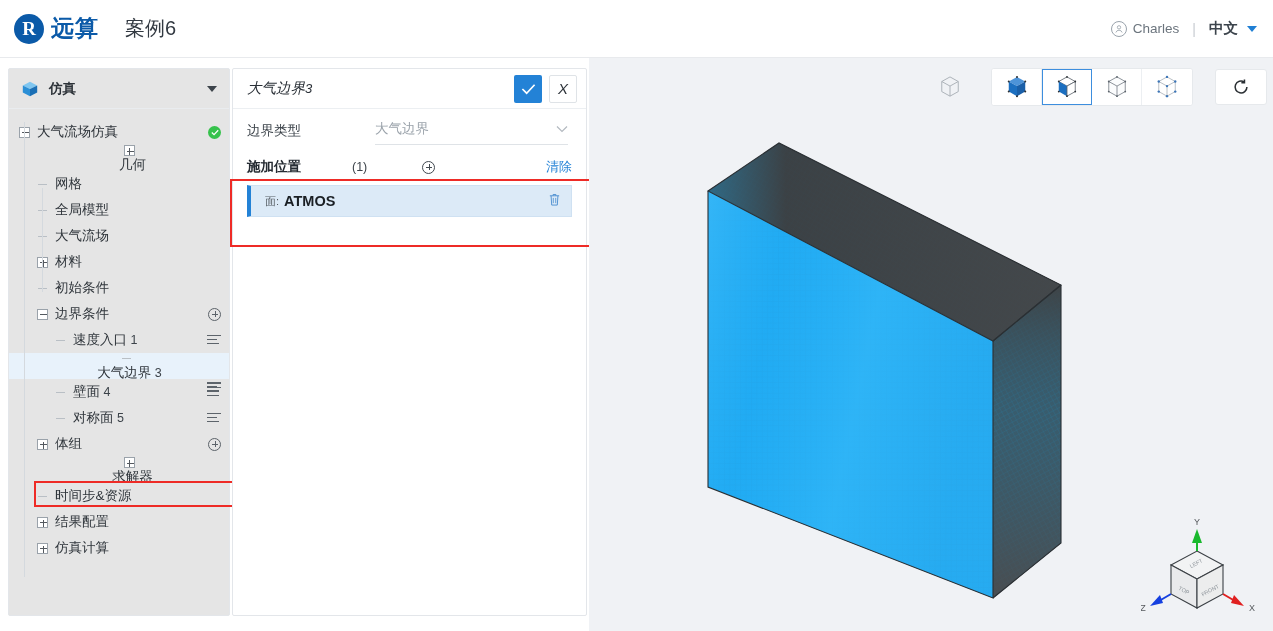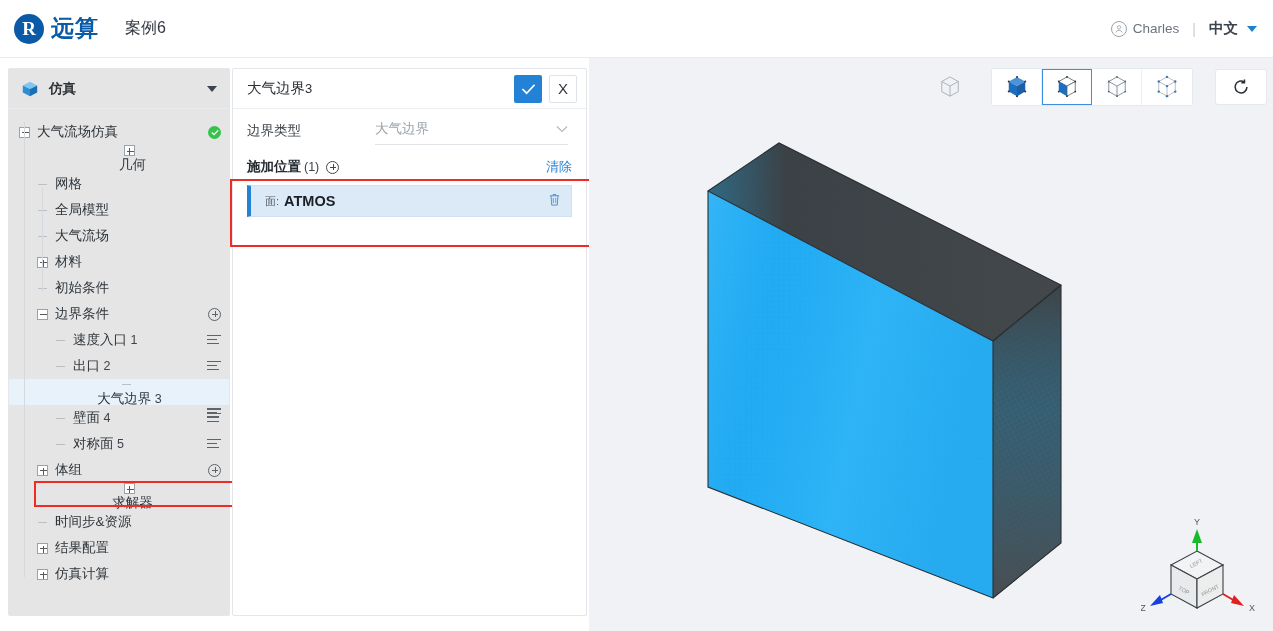--- a/index.html
+++ b/index.html
@@ -27,21 +27,21 @@
   }
   #logo-mark .glyph {
     color:#fff; font-size:19px; font-weight:bold; line-height:1;
     font-family:"Liberation Serif", serif;
   }
   #logo-text {
     margin-left:7px; font-size:23px; font-weight:bold; color:#0b5aa8;
     letter-spacing:1px;
   }
   #project-title {
-    margin-left:26px; font-size:16px; color:#333a42; font-weight:normal;
+    margin-left:26px; font-size:20px; color:#333a42; font-weight:normal;
   }
   #header-right {
     margin-left:auto; display:flex; align-items:center; padding-right:16px;
     color:#5a6570; font-size:13.5px;
   }
   .user-chip { display:flex; align-items:center; gap:6px; color:#6b747d; }
   .avatar-ring {
     width:16px; height:16px; border:1px solid #9aa3ac; border-radius:50%;
     display:flex; align-items:center; justify-content:center;
   }
@@ -118,20 +118,21 @@
   }
 
   
   #panel {
     position:absolute; left:232px; top:68px; width:355px; height:548px;
     background:#ffffff; border:1px solid #e3e6ea; border-radius:2px;
   }
   #panel-header {
     height:40px; display:flex; align-items:center; padding:0 9px 0 14px;
     border-bottom:1px solid #eceff2;
+    font-style:italic;
   }
   #panel-title { font-size:14.5px; color:#2a3037; }
   #panel-title .n { font-size:13px; }
   .panel-actions { margin-left:auto; display:flex; gap:7px; }
   .btn-sq {
     width:28px;height:28px; display:flex;align-items:center;justify-content:center;
     border-radius:2px; cursor:pointer;
   }
   .btn-confirm { background:#2382d6; }
   .btn-cancel { background:#fff; border:1px solid #dfe3e7; }
@@ -150,21 +151,21 @@
     margin-left:auto; color:#b3b9c0; font-size:12px;
   }
 
   
   #apply-region {
     position:absolute; left:-3px; top:110px; width:390px; height:68px;
     border:2px solid #ee2b26; background:transparent; pointer-events:none;
   }
   #apply-section { padding:0 14px; position:relative; }
   .apply-head {
-    height:26px; display:flex; align-items:center; padding-top:2px;
+    height:26px; display:flex; align-items:center; padding-top:2px;gap:48px;
   }
   .apply-head .t { font-size:13.5px; font-weight:bold; color:#262c33; }
   .apply-head .cnt { font-size:12.5px; color:#3c434a; margin-left:3px; font-weight:normal;}
   .apply-head .addp {
     margin-left:7px; width:13px;height:13px;border-radius:50%;border:1px solid #41484f;position:relative;
   }
   .apply-head .addp::before{content:"";position:absolute;left:2.5px;top:5.5px;width:6px;height:1px;background:#41484f;}
   .apply-head .addp::after{content:"";position:absolute;left:5.5px;top:2.5px;width:1px;height:6px;background:#41484f;}
   .apply-head .clear {
     margin-left:auto; font-size:13px; color:#2382d6; cursor:pointer;
@@ -301,31 +302,20 @@
         <div class="tree-row" style="padding-left: 28px;">
           <span class="tw"></span>
           <span class="tree-label">边界条件</span>
           <span class="row-right">
             <span class="plus-circle"></span>
           </span>
         </div>
         <div class="tree-row" style="padding-left: 46px;">
           <span class="leafline"></span>
           <span class="tree-label">速度入口<span class="num"> 1</span></span>
-          <span class="row-right">
-            <span class="menu-lines">
-              <i></i>
-              <i></i>
-              <i></i>
-            </span>
-          </span>
-        </div>
-        <div class="tree-row" style="padding-left: 46px;">
-          <span class="leafline"></span>
-          <span class="tree-label">出口<span class="num"> 2</span></span>
           <span class="row-right">
             <span class="menu-lines">
               <i></i>
               <i></i>
               <i></i>
             </span>
           </span>
         </div>
         <div class="tree-row selected" style="padding-left: 22px; flex-direction: column;">
           <span class="leafline"></span>

